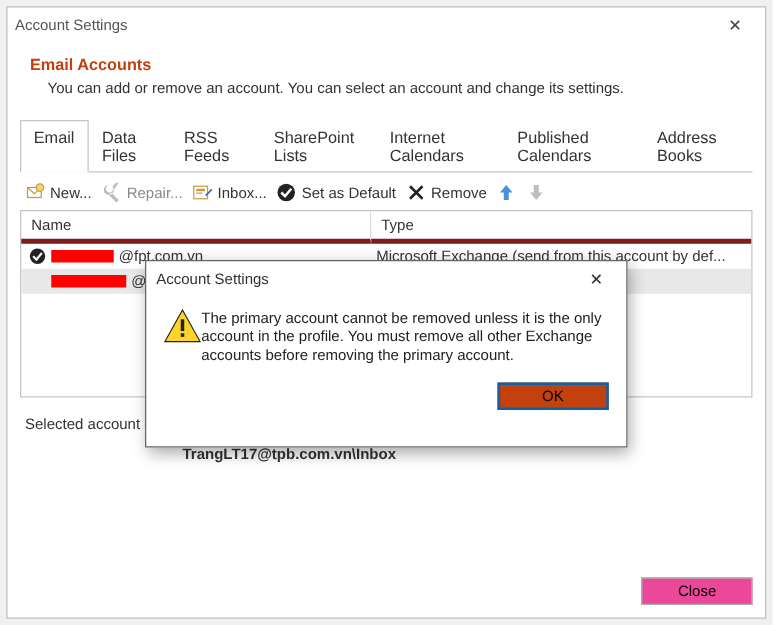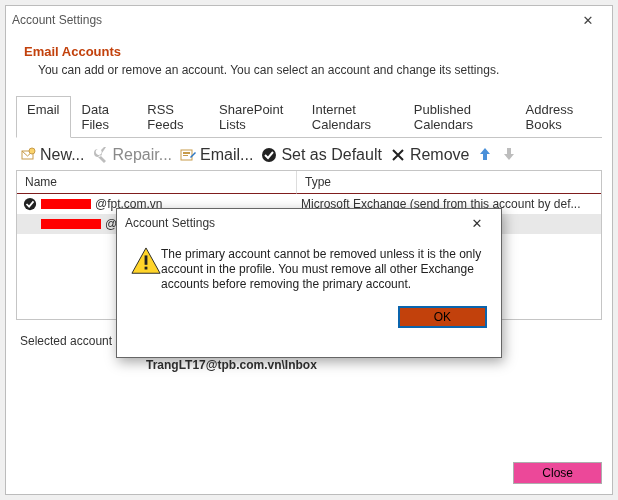--- a/index.html
+++ b/index.html
@@ -28,34 +28,34 @@
     padding: 5px 10px 6px 10px; color: #333; cursor: pointer;
     border: 1px solid transparent; border-bottom: none;
     position: relative; top: 1px; margin-right: 0px;
   }
   .tab.active {
     border-color: #c5c5c5; background: #fff;
     border-bottom: 1px solid #fff;
   }
   .toolbar {
     display: flex; align-items: flex-start; gap: 8px;
-    padding: 8px 4px 6px 4px; font-size: 16px;
+    padding: 8px 4px 6px 4px; font-size: 12px;
   }
   .tbtn { display: flex; align-items: center; gap: 4px; cursor: pointer; color: #333; }
   .ticon { width: 16px; height: 16px; display: inline-block; }
   .ticon svg { width: 16px; height: 16px; display: block; }
   .grey { color: #8a8a8a; }
   .list-box {
     border: 1px solid #c5c5c5; background: #fff; height: 150px;
   }
   .list-head {
     display: flex; font-size: 12px; color: #333;
   }
   .lh-cell {
-    border-right: 1px solid #ddd; border-bottom: 1px solid #7f1d1d;
+    border-right: 1px solid #ddd; border-bottom: 4px solid #7f1d1d;
     padding: 4px 8px;
   }
   .lh-name { width: 280px; }
   .lh-type { flex: 1; border-right: none; }
   .list-row {
     display: flex; align-items: center; font-size: 12px; color: #333;
     height: 20px; padding: 0 6px; gap: 4px;
   }
   .lr-name { width: 274px; display: flex; align-items: center; gap: 4px; overflow: hidden; white-space: nowrap;}
   .lr-type { flex: 1; overflow: hidden; white-space: nowrap; text-overflow: ellipsis; }
@@ -140,21 +140,21 @@
 
       <span class="tbtn">
         <span class="ticon">
           <svg viewBox="0 0 16 16">
               <rect x="1" y="3" width="11" height="10" fill="#fff" stroke="#c79b4a"></rect>
               <rect x="3" y="5" width="7" height="2" fill="#c79b4a"></rect>
               <rect x="3" y="8" width="5" height="1" fill="#c79b4a"></rect>
               <path d="M10 10 L15 5 L16 6 L11 11 Z" fill="#2b76c4"></path>
             </svg>
         </span>
-        <span>Email...</span>
+        <span>Inbox...</span>
       </span>
 
       <span class="tbtn">
         <span class="ticon">
           <svg viewBox="0 0 16 16">
               <circle cx="8" cy="8" r="7" fill="#222"></circle>
               <path d="M4 8 L7 11 L12 5" stroke="#fff" stroke-width="2" fill="none"></path>
             </svg>
         </span>
         <span>Set as Default</span>

